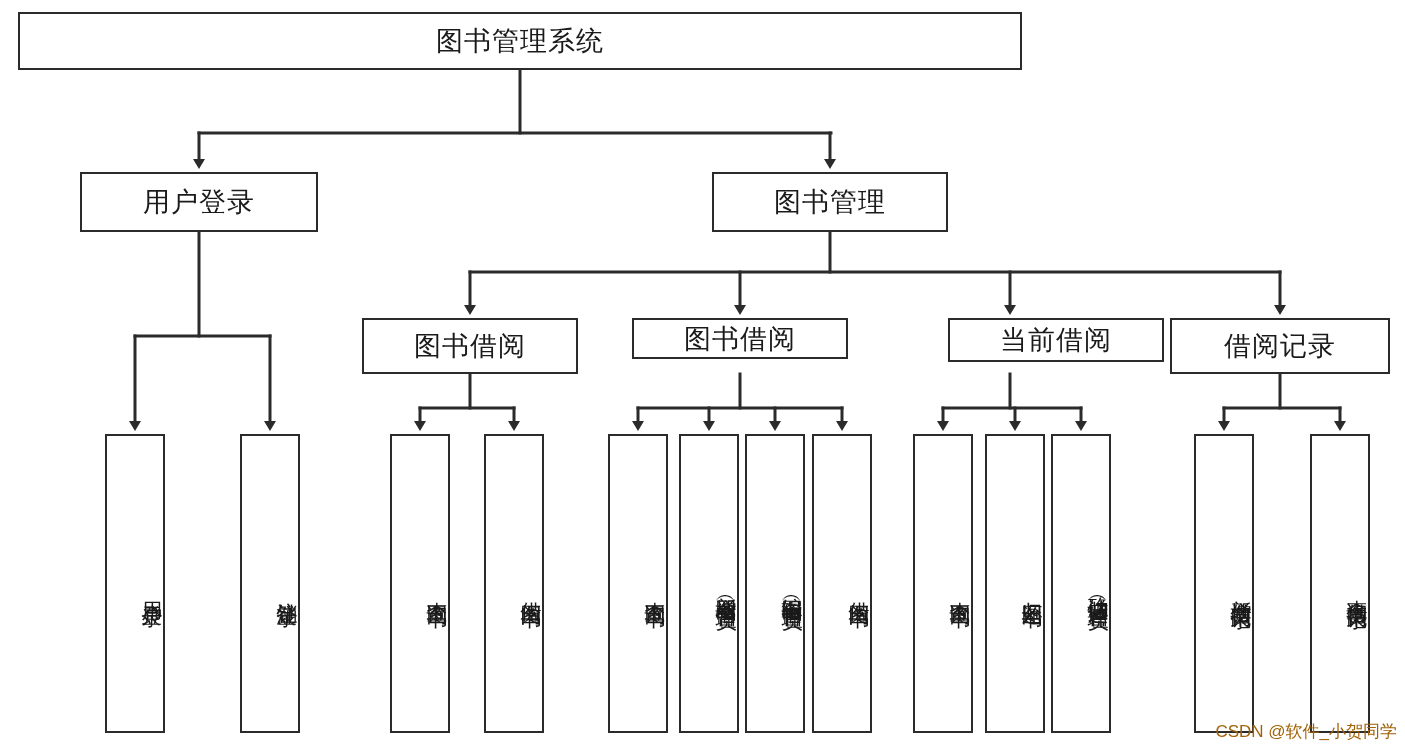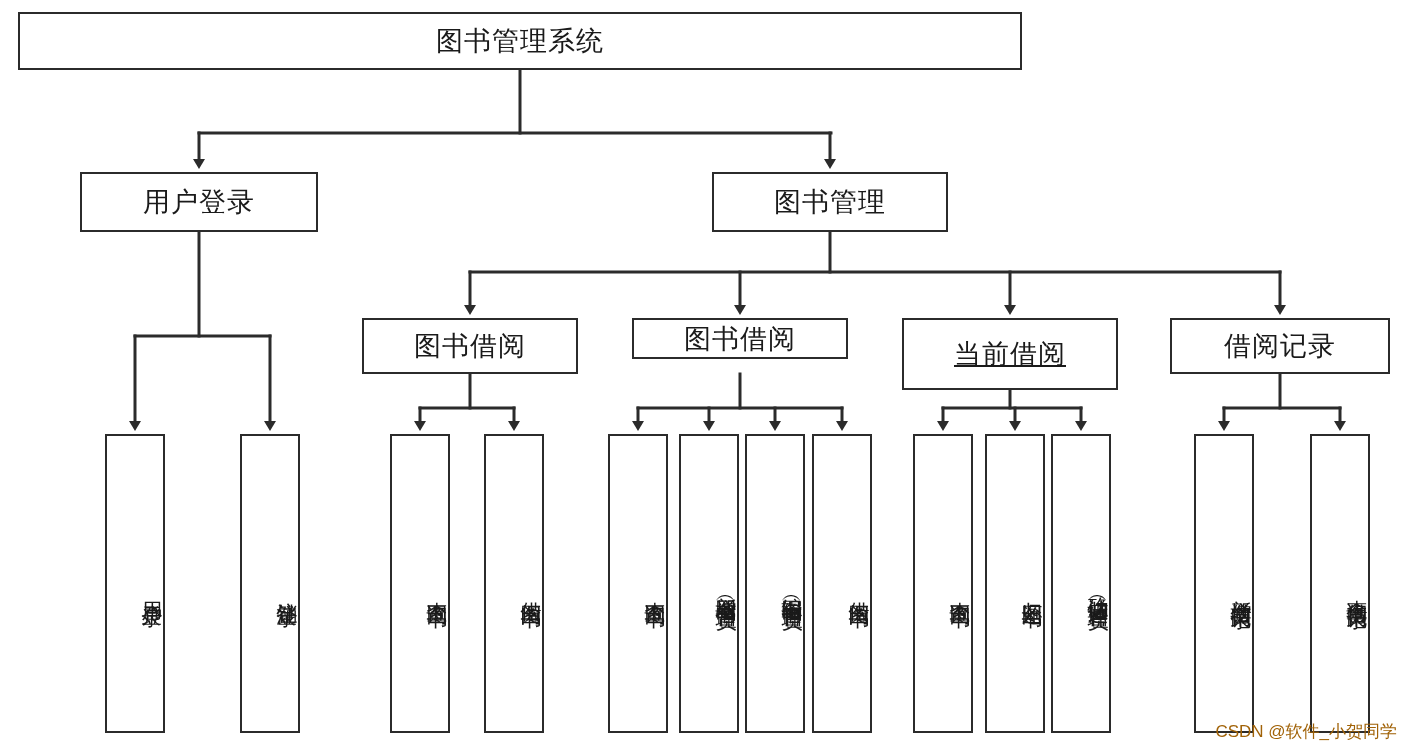--- a/index.html
+++ b/index.html
@@ -129,21 +129,21 @@
   <div class="node horiz" id="node-l1-1" style="left: 712px; top: 172px; width: 236px; height: 60px;">
     <span class="label">图书管理</span>
   </div>
 
   <div class="node horiz" id="node-l2-0" style="left: 362px; top: 318px; width: 216px; height: 56px;">
     <span class="label">图书借阅</span>
   </div>
   <div class="node horiz" id="node-l2-1" style="left: 632px; top: 318px; width: 216px; height: 41px;">
     <span class="label">图书借阅</span>
   </div>
-  <div class="node horiz" id="node-l2-2" style="left: 902px; top: 318px; width: 216px; height: 72px; text-decoration: underline;">
+  <div class="node horiz" id="node-l2-2" style="left: 948px; top: 318px; width: 216px; height: 44px;">
     <span class="label">当前借阅</span>
   </div>
   <div class="node horiz" id="node-l2-3" style="left: 1170px; top: 318px; width: 220px; height: 56px; align-items: center;">
     <span class="label">借阅记录</span>
   </div>
 
   <div class="node vert" id="node-leaf-0" style="left: 105px; top: 434px; width: 60px; height: 299px;">
     <span class="label">用户登录</span>
   </div>
   <div class="node vert" id="node-leaf-1" style="left: 240px; top: 434px; width: 60px; height: 299px;">

